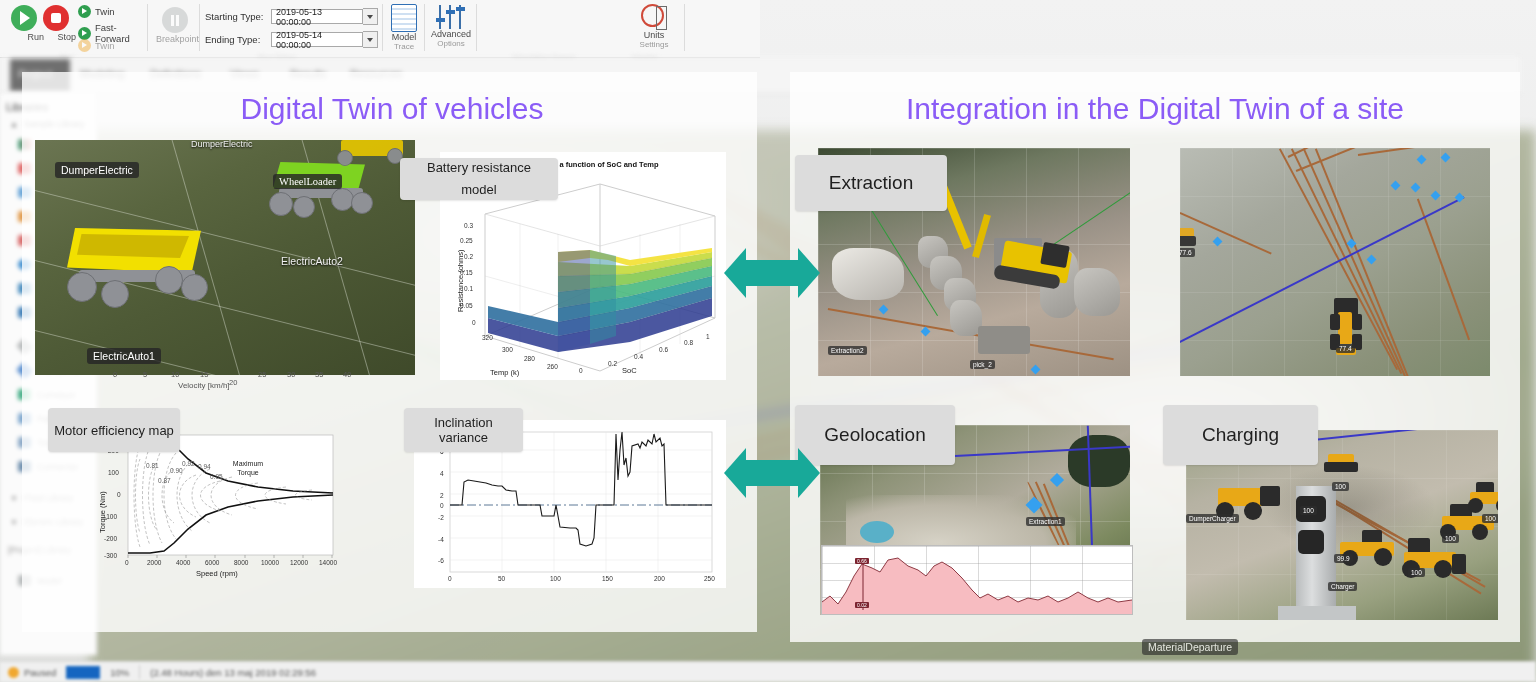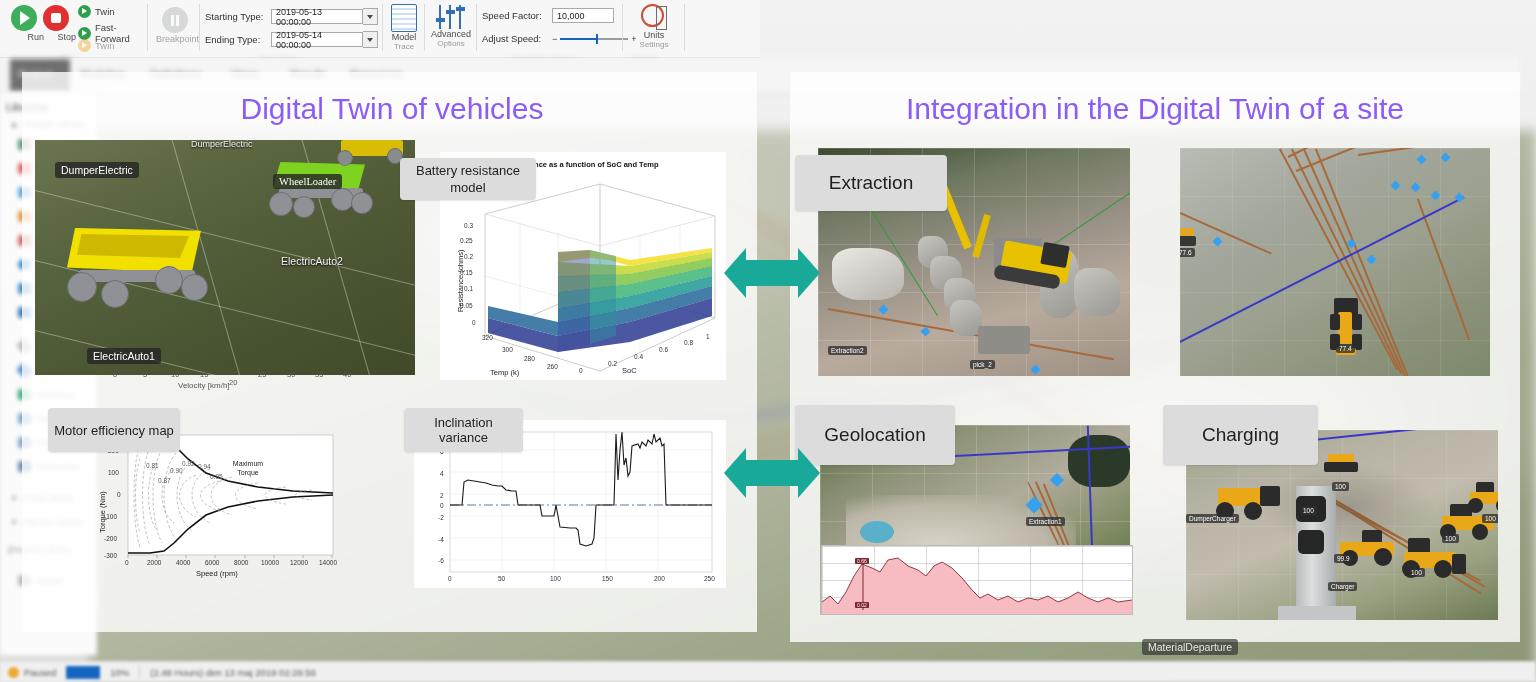--- a/index.html
+++ b/index.html
@@ -261,37 +261,20 @@
                 <i></i>
               <b style="left:-0.5px;top:13px;"></b>
                 <b style="left:9.5px;top:5px;"></b>
                 <b style="left:19.5px;top:2px;"></b>
             </div>
             <div class="lbl">Advanced</div>
             <div class="lbl2">Options</div>
           </div>
         </div>
 
-        <div class="grp" style="left:477px;width:146px;">
-          <div class="fieldrow" style="left:5px;top:8px;">
-            <span class="fl" style="width:70px;">Speed Factor:</span>
-            <span class="inputbox" style="width:62px;">10,000</span>
-          </div>
-          <div class="fieldrow" style="left:5px;top:33px;">
-            <span class="fl" style="width:70px;">Adjust Speed:</span>
-            <span class="slider">
-              <span>−</span>
-              <span class="strack">
-                <span class="sfill"></span>
-                  <span class="sthumb"></span>
-              </span>
-              <span>+</span>
-            </span>
-          </div>
-        </div>
 
         <div class="grp" style="left:623px;width:62px;">
           <div class="iconbtn" style="left:0;top:2px;width:62px;">
             <div class="ic-units">
               <span class="clk"></span>
                 <span class="rul"></span>
             </div>
             <div class="lbl">Units</div>
             <div class="lbl2">Settings</div>
           </div>
@@ -809,20 +792,20 @@
       <div class="numtag" style="left:114px;top:76px;">100</div>
       <div class="numtag" style="left:146px;top:52px;">100</div>
       <div class="numtag" style="left:148px;top:124px;">99.9</div>
       <div class="numtag" style="left:222px;top:138px;">100</div>
       <div class="numtag" style="left:256px;top:104px;">100</div>
       <div class="numtag" style="left:296px;top:84px;">100</div>
     </div>
 
     <div class="taglbl matdep" style="opacity:.75;filter:blur(.6px);">MaterialDeparture</div>
 
-    <div class="callout" style="left:400px;top:158px;width:110px;height:42px;font-size:13px;line-height:17px;padding:0 13px;">Battery resistance model</div>
+    <div class="callout" style="left:400px;top:158px;width:110px;height:42px;font-size:13px;line-height:22px;padding:0 24px;">Battery resistance model</div>
     <div class="callout" style="left:48px;top:408px;width:120px;height:44px;font-size:13px;line-height:15px;padding:0 6px;">Motor efficiency map</div>
     <div class="callout" style="left:404px;top:408px;width:107px;height:44px;font-size:13px;line-height:15px;padding:0 6px;">Inclination variance</div>
     <div class="callout" style="left:795px;top:155px;width:152px;height:56px;font-size:19px;">Extraction</div>
     <div class="callout" style="left:795px;top:405px;width:160px;height:60px;font-size:19px;">Geolocation</div>
     <div class="callout" style="left:1163px;top:405px;width:155px;height:60px;font-size:19px;">Charging</div>
   </div>
 </div>
 
 </body></html>

